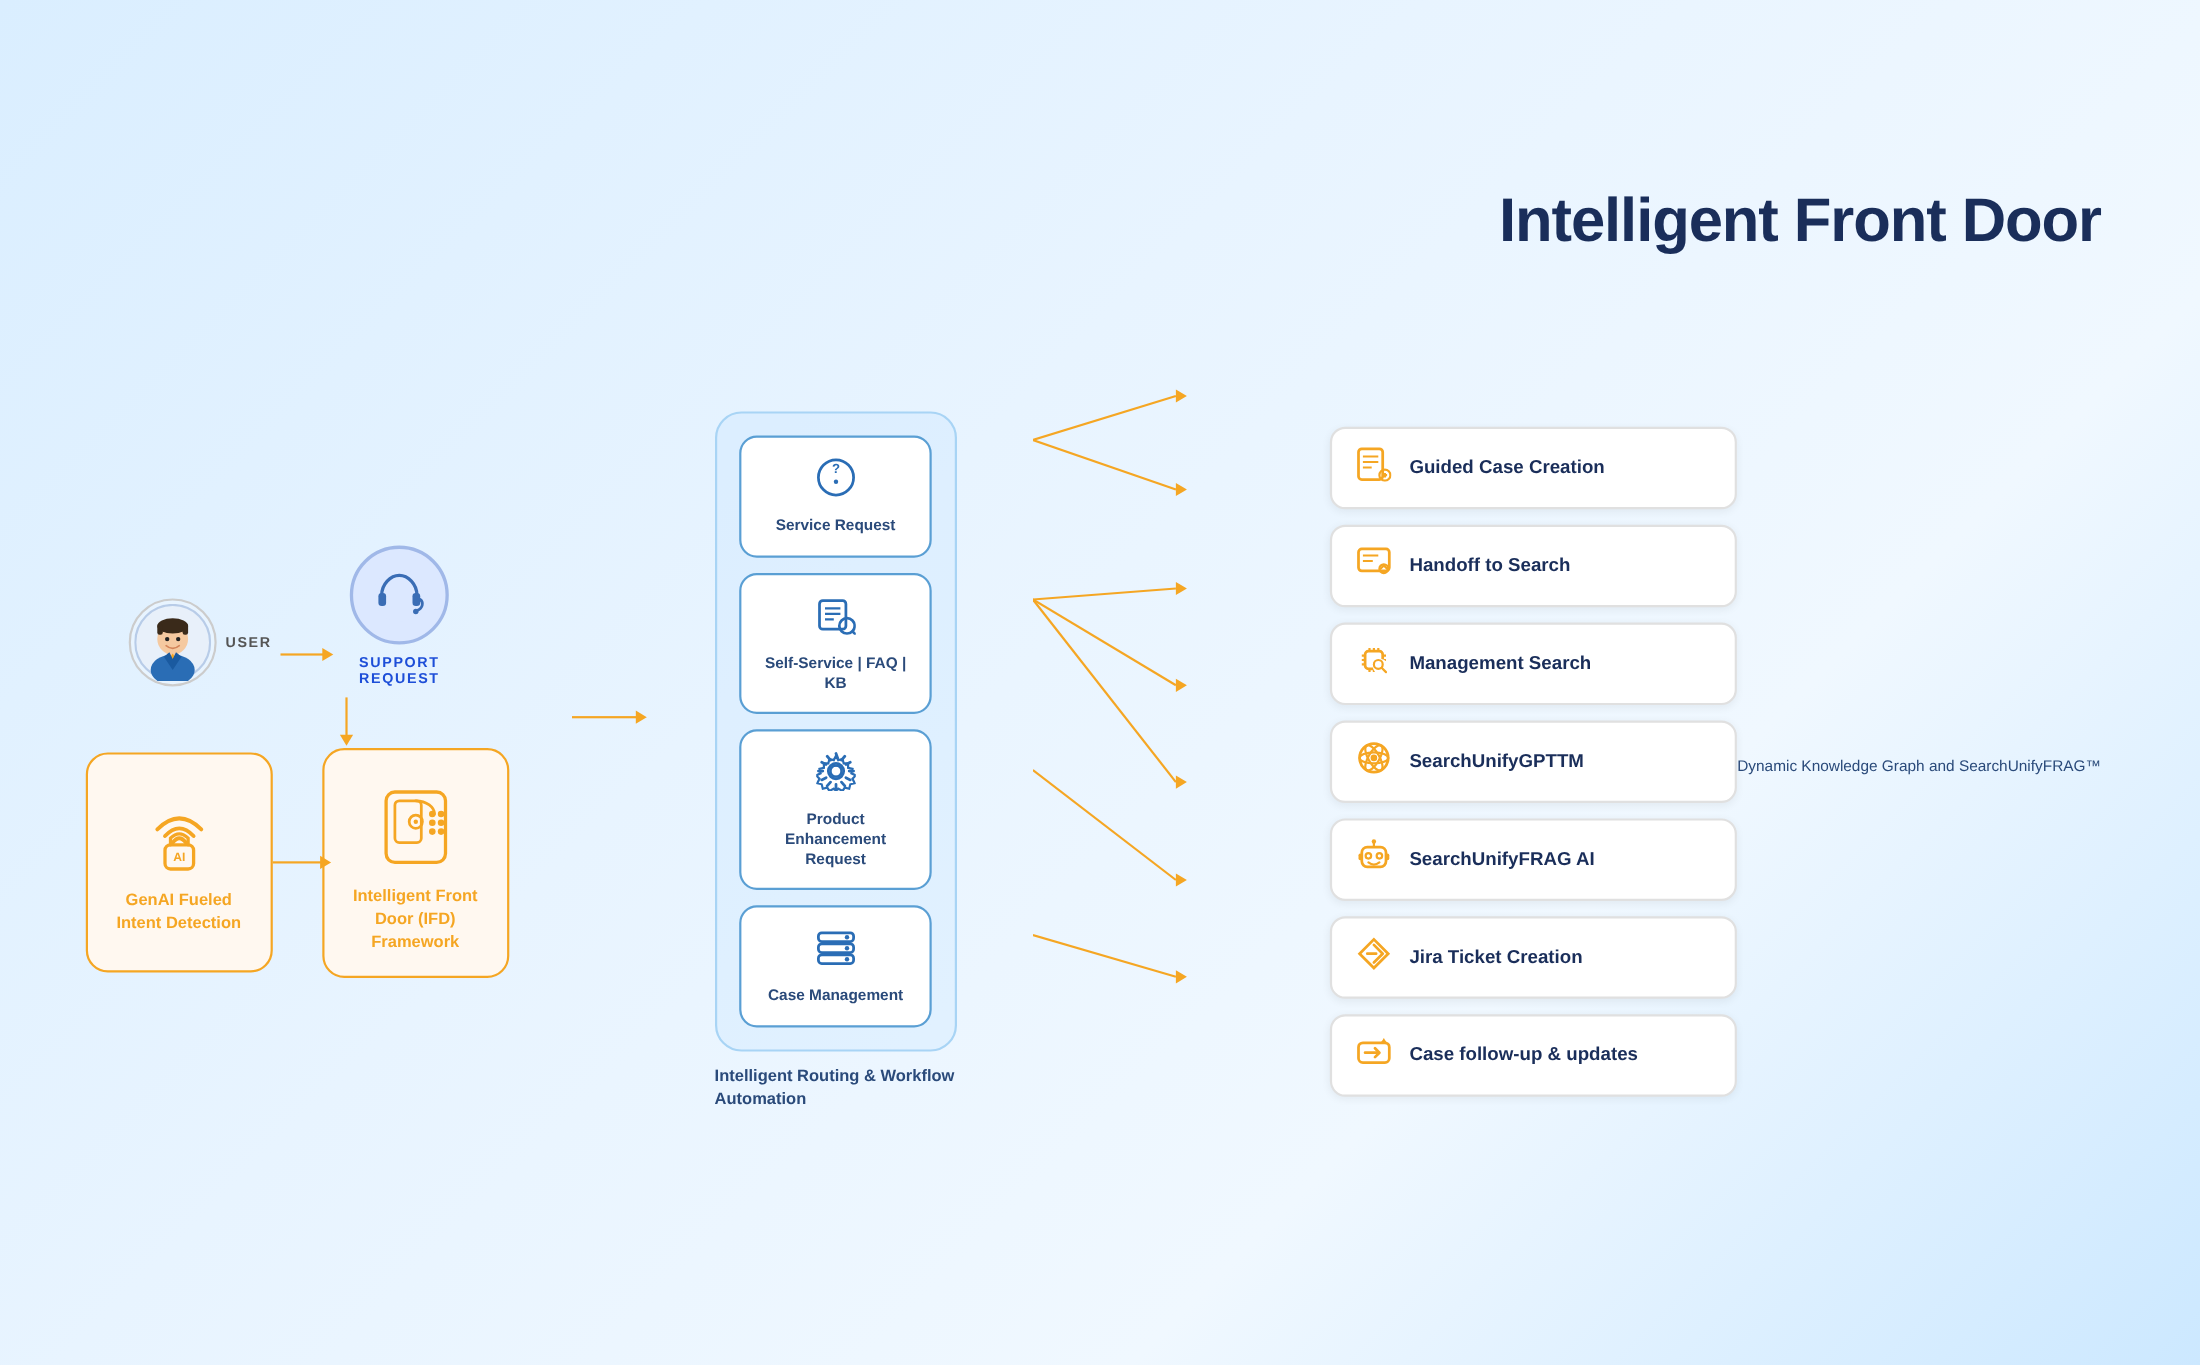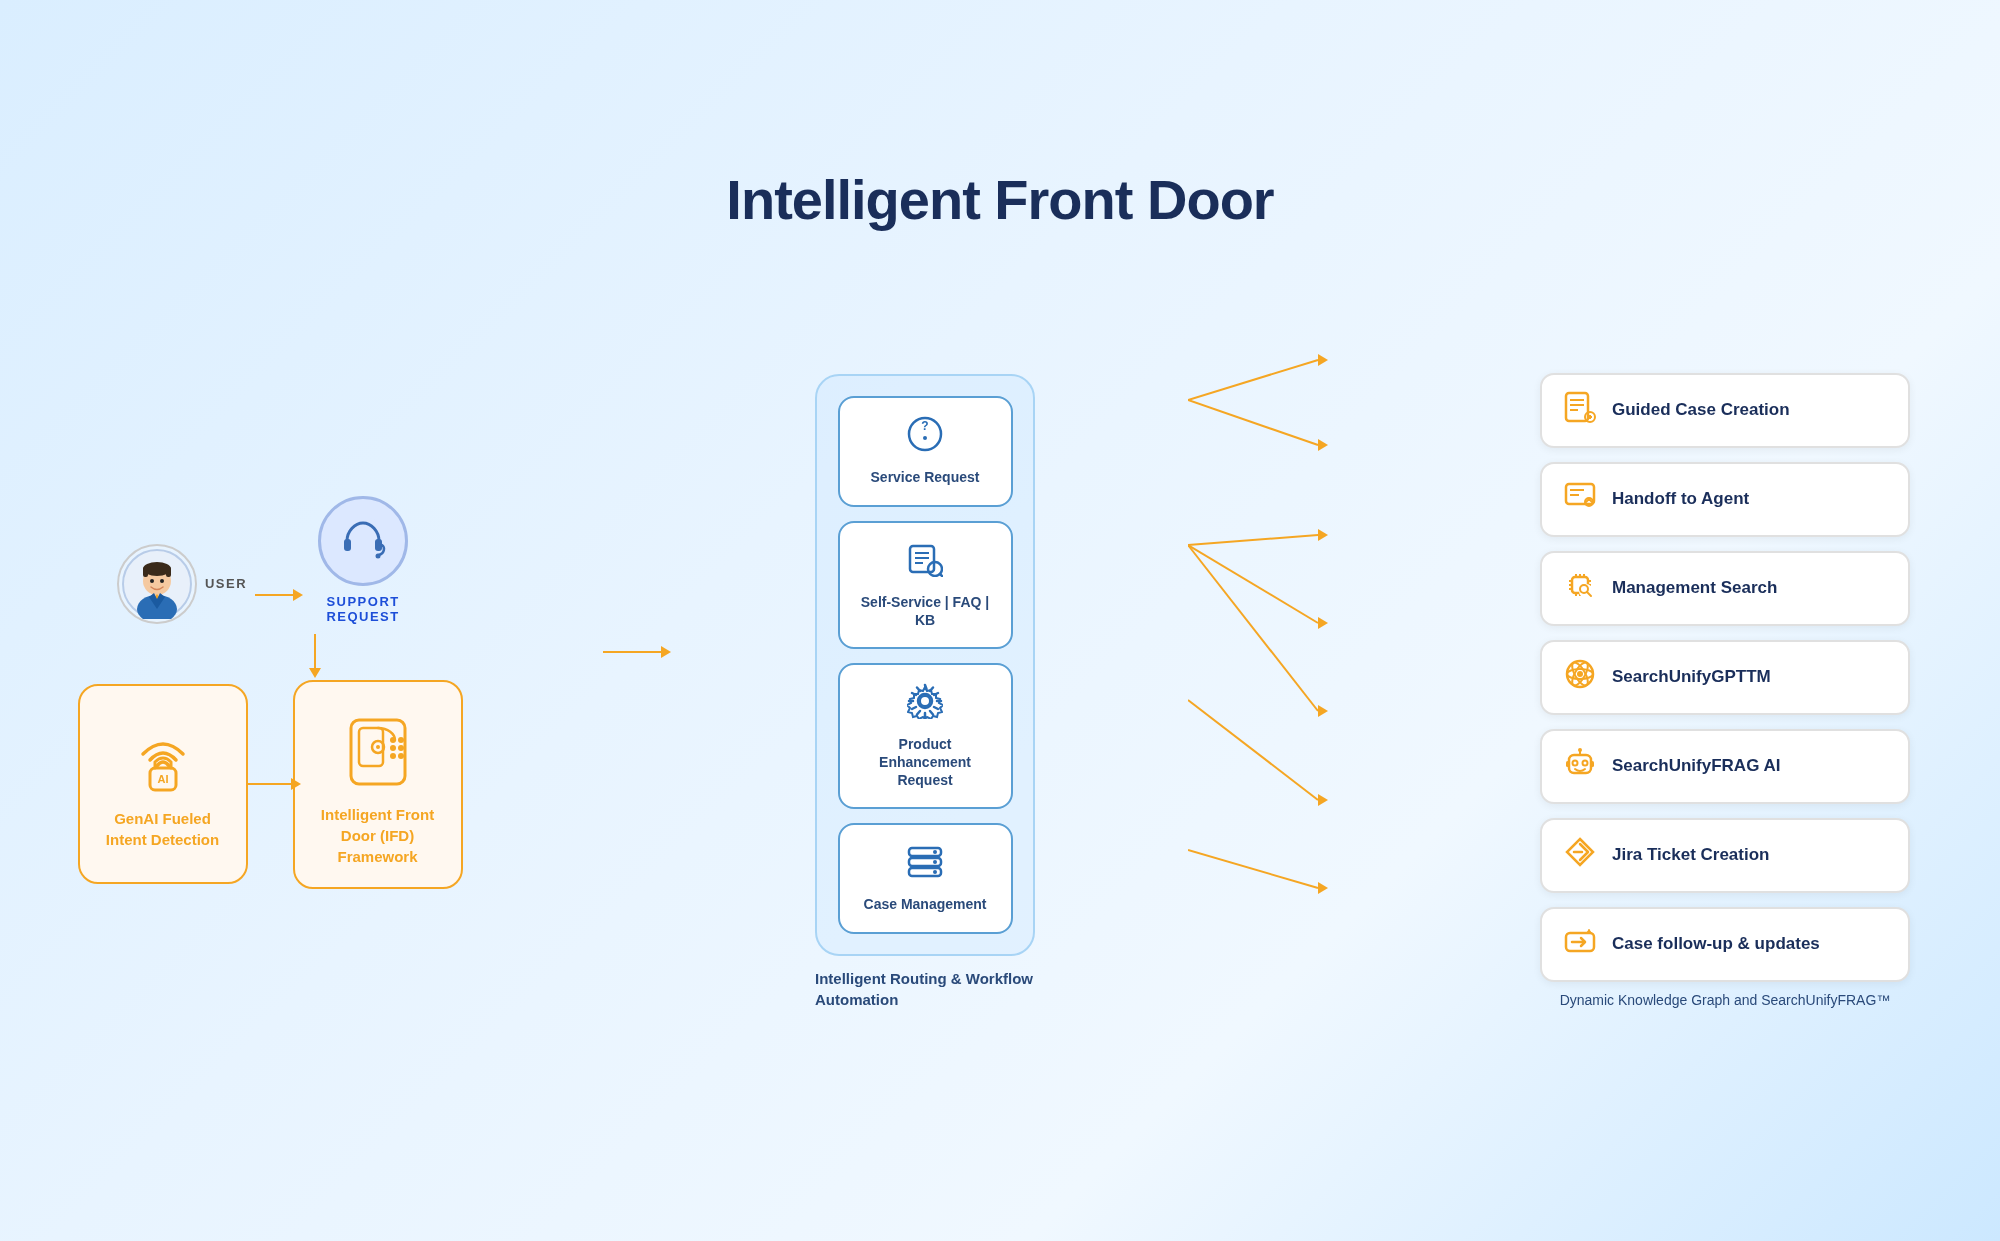--- a/index.html
+++ b/index.html
@@ -15,21 +15,21 @@
     }
 
     .main-container {
       width: 1900px;
       max-width: 100%;
       background: transparent;
       padding: 30px 40px;
     }
 
     .page-title {
-      text-align: center;
+      text-align: right;
       font-size: 56px;
       font-weight: 800;
       color: #1a2e5a;
       margin-bottom: 78px;
       letter-spacing: -1px;
     }
 
     .diagram {
       display: flex;
       align-items: center;
@@ -476,21 +476,21 @@
         <line x1="0" y1="540" x2="130" y2="578" stroke="#f5a623" stroke-width="2"></line>
         <polygon points="130,572 130,584 140,578" fill="#f5a623"></polygon>
 
         <line x1="-30" y1="90" x2="0" y2="90" stroke="#f5a623" stroke-width="2"></line>
         <line x1="-30" y1="235" x2="0" y2="235" stroke="#f5a623" stroke-width="2"></line>
         <line x1="-30" y1="390" x2="0" y2="390" stroke="#f5a623" stroke-width="2"></line>
         <line x1="-30" y1="540" x2="0" y2="540" stroke="#f5a623" stroke-width="2"></line>
       </svg>
     </div>
 
-    <div style="display:flex; flex-direction:column; align-items:center;">
+    <div style="display:flex; flex-direction:row; align-items:center;">
       <div class="right-wrapper">
 
         <div class="right-card">
           <div class="right-card-icon">
             <svg width="32" height="32" viewBox="0 0 32 32" xmlns="http://www.w3.org/2000/svg">
               <rect x="2" y="2" width="22" height="28" rx="3" fill="none" stroke="#f5a623" stroke-width="2.5"></rect>
               <line x1="6" y1="9" x2="20" y2="9" stroke="#f5a623" stroke-width="2"></line>
               <line x1="6" y1="14" x2="20" y2="14" stroke="#f5a623" stroke-width="2"></line>
               <line x1="6" y1="19" x2="14" y2="19" stroke="#f5a623" stroke-width="2"></line>
               <circle cx="26" cy="26" r="5" fill="none" stroke="#f5a623" stroke-width="2"></circle>
@@ -504,21 +504,21 @@
         <div class="right-card">
           <div class="right-card-icon">
             <svg width="32" height="32" viewBox="0 0 32 32" xmlns="http://www.w3.org/2000/svg">
               <rect x="2" y="4" width="28" height="20" rx="3" fill="none" stroke="#f5a623" stroke-width="2.5"></rect>
               <line x1="6" y1="10" x2="20" y2="10" stroke="#f5a623" stroke-width="2"></line>
               <line x1="6" y1="15" x2="15" y2="15" stroke="#f5a623" stroke-width="2"></line>
               <circle cx="25" cy="22" r="4" fill="none" stroke="#f5a623" stroke-width="2"></circle>
               <path d="M22 22 L25 19 L28 22" fill="none" stroke="#f5a623" stroke-width="2" stroke-linecap="round"></path>
             </svg>
           </div>
-          <span class="right-card-label">Handoff to Agent</span>
+          <span class="right-card-label">Handoff to Search</span>
         </div>
 
         <div class="right-card">
           <div class="right-card-icon">
             <svg width="32" height="32" viewBox="0 0 32 32" xmlns="http://www.w3.org/2000/svg">
 
               <rect x="8" y="8" width="16" height="16" rx="3" fill="none" stroke="#f5a623" stroke-width="2.5"></rect>
 
               <line x1="12" y1="8" x2="12" y2="5" stroke="#f5a623" stroke-width="2"></line>
               <line x1="16" y1="8" x2="16" y2="5" stroke="#f5a623" stroke-width="2"></line>

